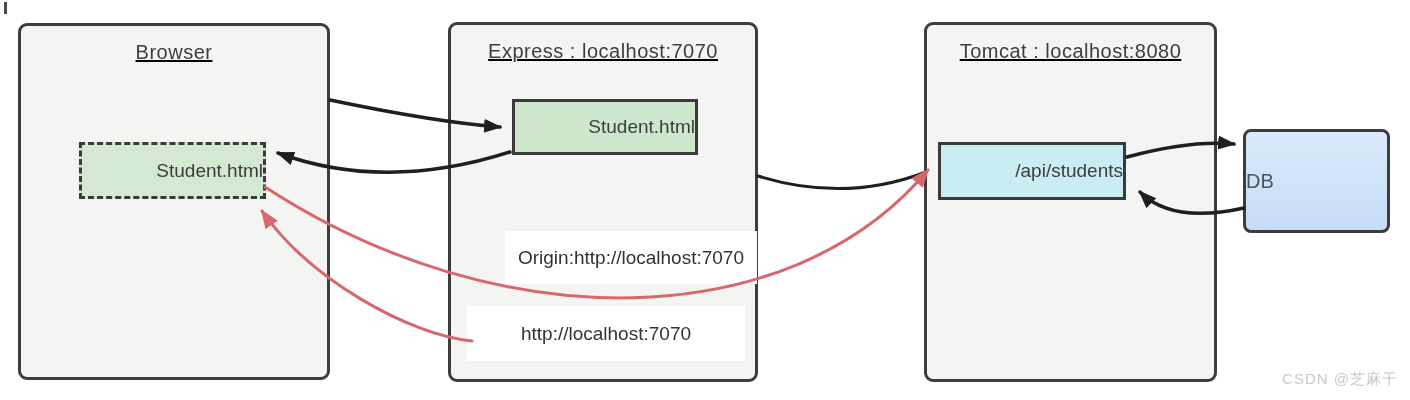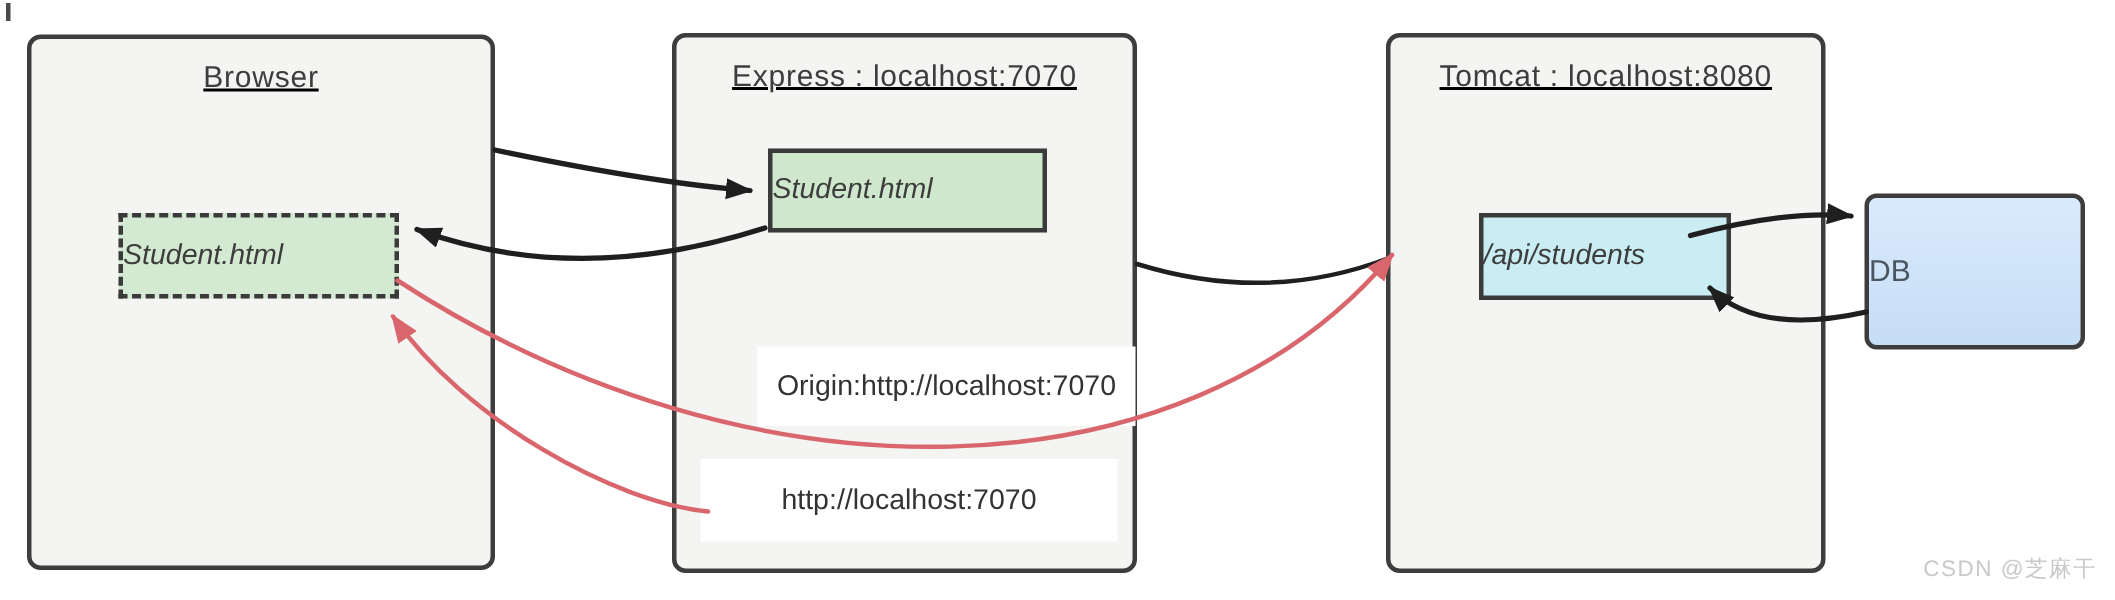--- a/index.html
+++ b/index.html
@@ -13,26 +13,26 @@
     box-sizing:border-box;z-index:1;text-decoration:underline;
   }
   .big-box .title{
     width:100%;text-align:center;margin-top:15px;font-size:20px;color:#3d3d3d;letter-spacing:0.5px;
   }
   #browser-box{left:18px;top:23px;width:312px;height:357px;}
   #express-box{left:448px;top:22px;width:310px;height:360px;}
   #tomcat-box{left:880px;top:22px;width:293px;height:360px;margin-left:44px;}
   
   .node{
-    position:absolute;box-sizing:border-box;z-index:2;display:flex;align-items:center;justify-content:flex-start;
-    font-size:19px;color:#3d3d3d;font-style:italic;
+    position:absolute;box-sizing:border-box;z-index:2;display:flex;align-items:center;justify-content:flex-end;
+    font-size:19px;color:#3d3d3d;
   }
   #dashed-node{left:79px;top:142px;width:187px;height:57px;background:#d3e9d1;border:3px dashed #3a3a3a;}
   #green-node{left:512px;top:99px;width:186px;height:56px;background:#cfe8cd;border:3px solid #3a3a3a;}
-  #api-node{left:938px;top:142px;width:168px;height:58px;background:#c9edf2;border:3px solid #3a3a3a;margin-left:48px;}
+  #api-node{left:938px;top:142px;width:188px;height:58px;background:#c9edf2;border:3px solid #3a3a3a;}
   #db-box{
     position:absolute;left:1243px;top:129px;width:147px;height:104px;box-sizing:border-box;
     background:linear-gradient(180deg,#d9eafc 0%,#c6ddf6 100%);
     border:3px solid #3d3d3d;border-radius:8px;z-index:2;
     display:flex;align-items:center;justify-content:flex-start;font-size:20px;color:#4a5560;
   }
   
   .hdr-label{
     position:absolute;background:#ffffff;z-index:3;display:flex;flex-direction:row;
     align-items:center;justify-content:center;font-size:19px;color:#333333;line-height:26px;

